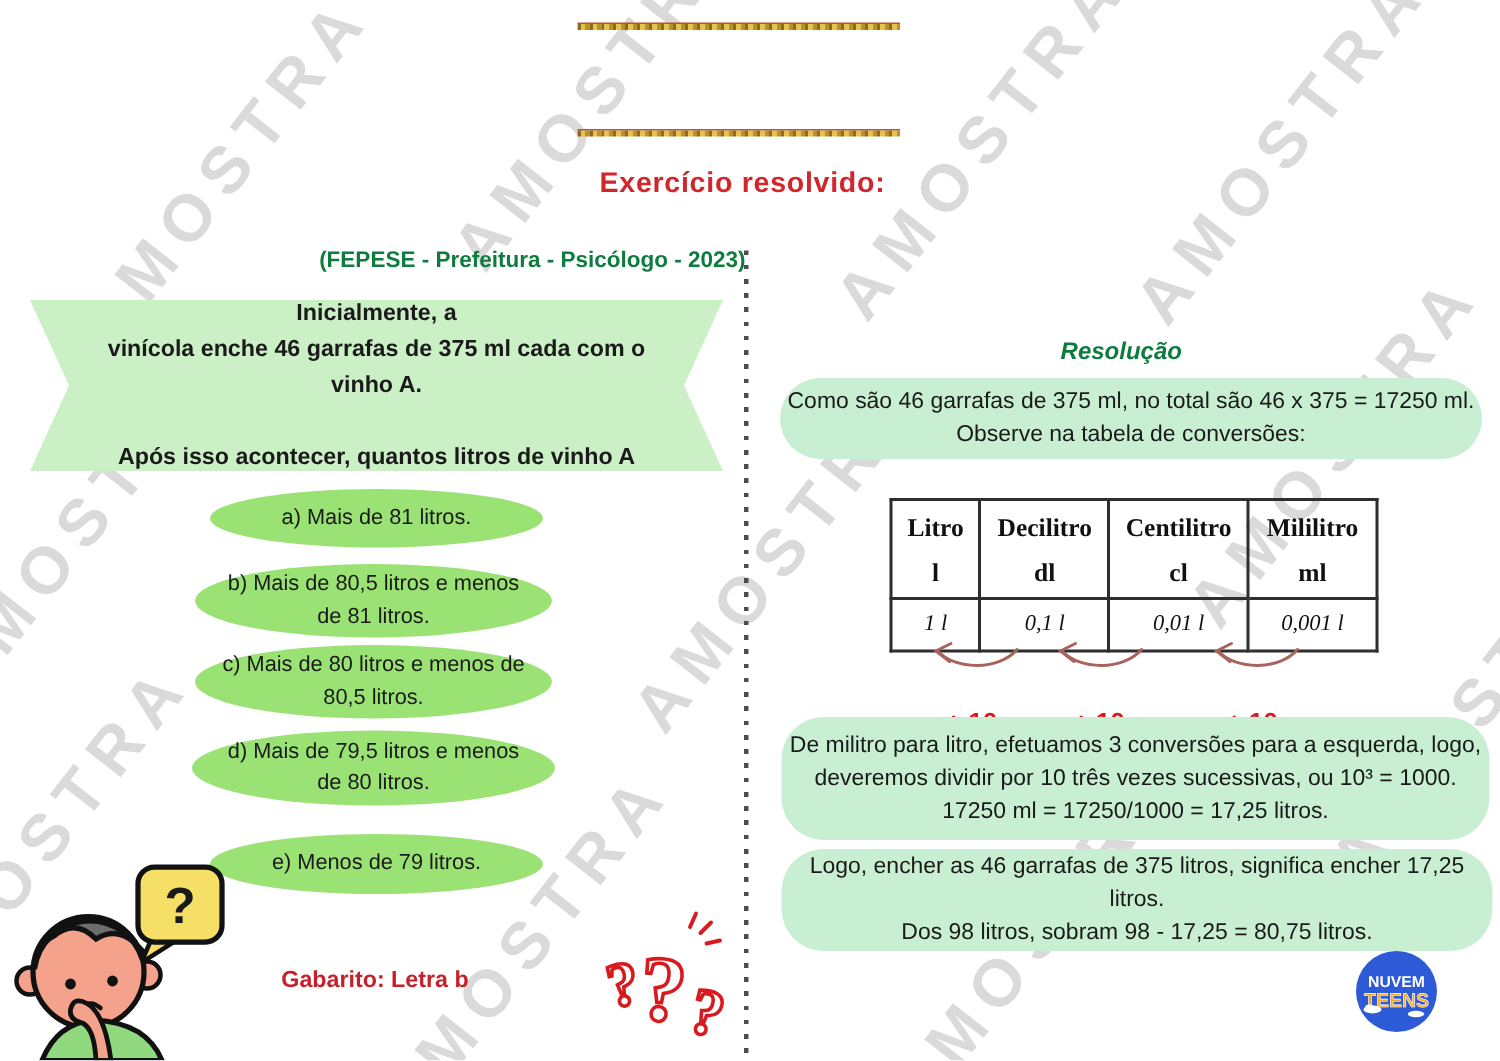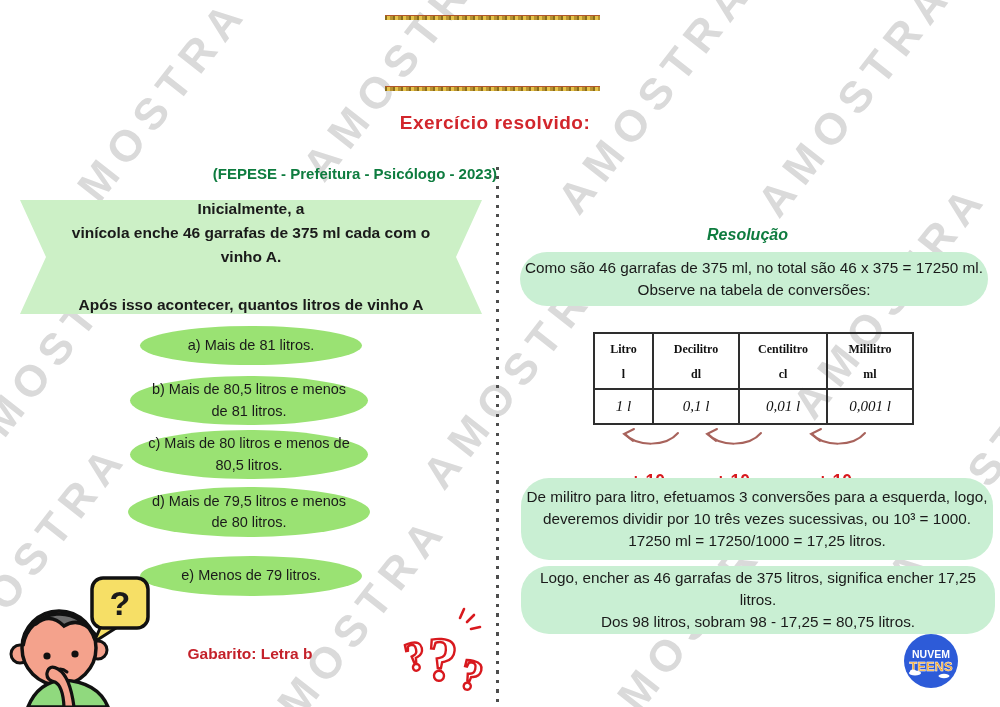--- a/index.html
+++ b/index.html
@@ -53,21 +53,21 @@
       color:var(--green-dark);font-weight:bold;font-style:italic;font-size:16px;}
   .gbox{position:absolute;z-index:1;background:var(--box-green);border-radius:28px;
       display:flex;align-items:center;justify-content:center;text-align:center;
       font-size:15.3px;line-height:1.45;white-space:pre-line;}
   .box-intro{left:520px;top:252px;width:468px;height:54px;}
   .box-expl{left:521px;top:478px;width:472px;height:82px;}
   .box-concl{left:521px;top:566px;width:474px;height:68px;}
   .conv-table{position:absolute;left:593px;top:332px;z-index:1;border-collapse:collapse;
       font-family:"Liberation Serif",serif;color:#111;}
   .conv-table td{border:2px solid var(--table-ink);text-align:center;vertical-align:middle;}
-  .conv-table .hd{font-weight:bold;font-size:12px;padding:8px 10px 6px;margin-top:22px;}
+  .conv-table .hd{font-weight:bold;font-size:17px;padding:8px 10px 6px;margin-top:22px;}
   .conv-table .hd .abbr{margin-top:10px;}
   .conv-table .val{font-size:15px;padding:8px 8px;height:26px;font-style:italic;}
   .c-l{width:59px;} .c-dl{width:86px;} .c-cl{width:88px;} .c-ml{width:86px;}
   .arrows{position:absolute;left:598px;top:426px;width:290px;height:26px;z-index:1;}
   .div-label{position:absolute;z-index:1;color:var(--bright-red);font-weight:bold;
       font-size:17.5px;width:60px;text-align:center;top:444px;margin-top:27px;}
   .dl-1{left:618px;} .dl-2{left:703px;} .dl-3{left:805px;}
   .logo{position:absolute;left:903px;top:633px;width:56px;height:56px;z-index:2;}
 </style>
 </head>

